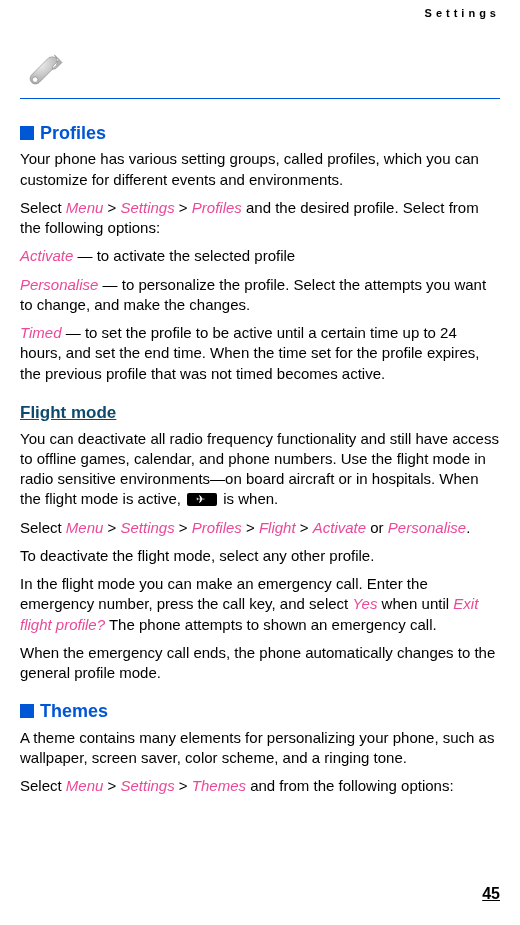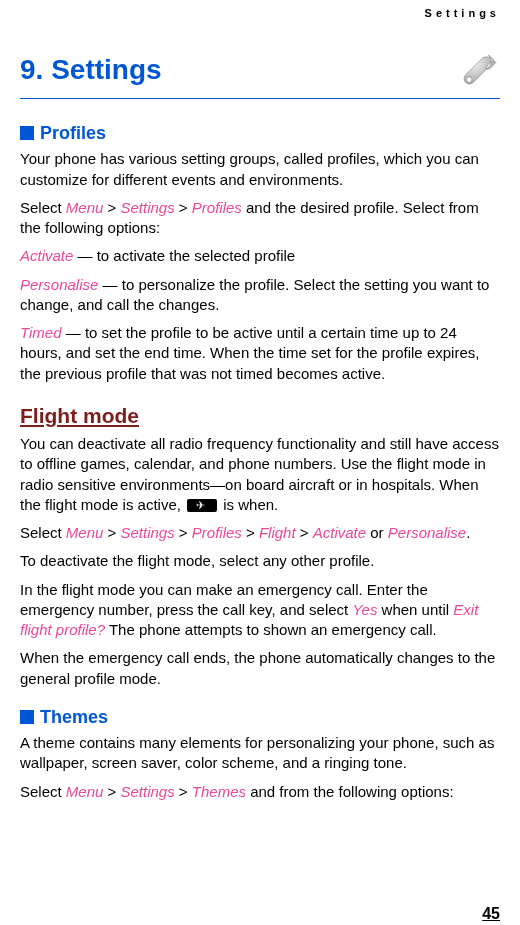--- a/index.html
+++ b/index.html
@@ -56,26 +56,26 @@
       vertical-align: -1px;
     }
     .section-heading {
       color: #0057d6;
       font-size: 18px;
       font-weight: bold;
       margin-top: 16px;
       margin-bottom: 4px;
     }
     .sub-heading {
-      font-size: 21px;
+      font-size: 17px;
       font-weight: bold;
       text-decoration: underline;
       margin-top: 18px;
       margin-bottom: 4px;
-      color: #7f1d1d;
+      color: #0c4a6e;
     }
     p { margin-bottom: 8px; }
     .blue { color: #ec4899; font-style: italic; }
     .gt { color: #000; }
     .plane-icon {
       display: inline-block;
       width: 30px;
       height: 13px;
       background: #000;
       border-radius: 2px;
@@ -86,37 +86,33 @@
     .plane-icon::after {
       content: "✈";
       position: absolute;
       color: #fff;
       font-size: 11px;
       left: 9px;
       top: -1px;
     }
     .page-number {
       position: absolute;
-      bottom: 0;
+      bottom: 20px;
       right: 20px;
       font-weight: bold;
       font-size: 16px;
       text-decoration: underline;
     }
   </style>
 </head>
 <body>
 
 <div class="running-header">Settings</div>
 
 <div class="chapter-row">
-  <div class="chapter-title">
-    <span>9.</span>
-    <span>Settings</span>
-  </div>
   <svg class="wrench-icon" viewBox="0 0 64 64">
     <defs>
       <radialGradient id="g" cx="30%" cy="30%" r="70%">
         <stop offset="0%" stop-color="#f0f0f0"></stop>
         <stop offset="100%" stop-color="#9a9a9a"></stop>
       </radialGradient>
     </defs>
     <path fill="url(#g)" stroke="#777" stroke-width="1" d="M50 10c4 4 5 10 3 15l-25 25c-3 3-8 3-11 0s-3-8 0-11l25-25c5-2 11-1 15 3l-9 9-1 5 5-1 9-9z M22 42a4 4 0 1 0 0 8 4 4 0 0 0 0-8z"></path>
   </svg>
 </div>
@@ -130,21 +126,21 @@
 
 <p>
   <span>Select </span><span class="blue">Menu</span><span class="gt"> &gt; </span><span class="blue">Settings</span><span class="gt"> &gt; </span><span class="blue">Profiles</span><span> and the desired profile. Select from the following options:</span>
 </p>
 
 <p>
   <span class="blue">Activate</span><span> — to activate the selected profile</span>
 </p>
 
 <p>
-  <span class="blue">Personalise</span><span> — to personalize the profile. Select the setting you want to change, and call the changes.</span>
+  <span class="blue">Personalise</span><span> — to personalize the profile. Select the attempts you want to change, and make the changes.</span>
 </p>
 
 <p>
   <span class="blue">Timed</span><span> — to set the profile to be active until a certain time up to 24 hours, and set the end time. When the time set for the profile expires, the previous profile that was not timed becomes active.</span>
 </p>
 
 <div class="sub-heading">Flight mode</div>
 
 <p>
   <span>You can deactivate all radio frequency functionality and still have access to offline games, calendar, and phone numbers. Use the flight mode in radio sensitive environments—on board aircraft or in hospitals. When the flight mode is active, </span><span class="plane-icon"></span><span> is when.</span>

